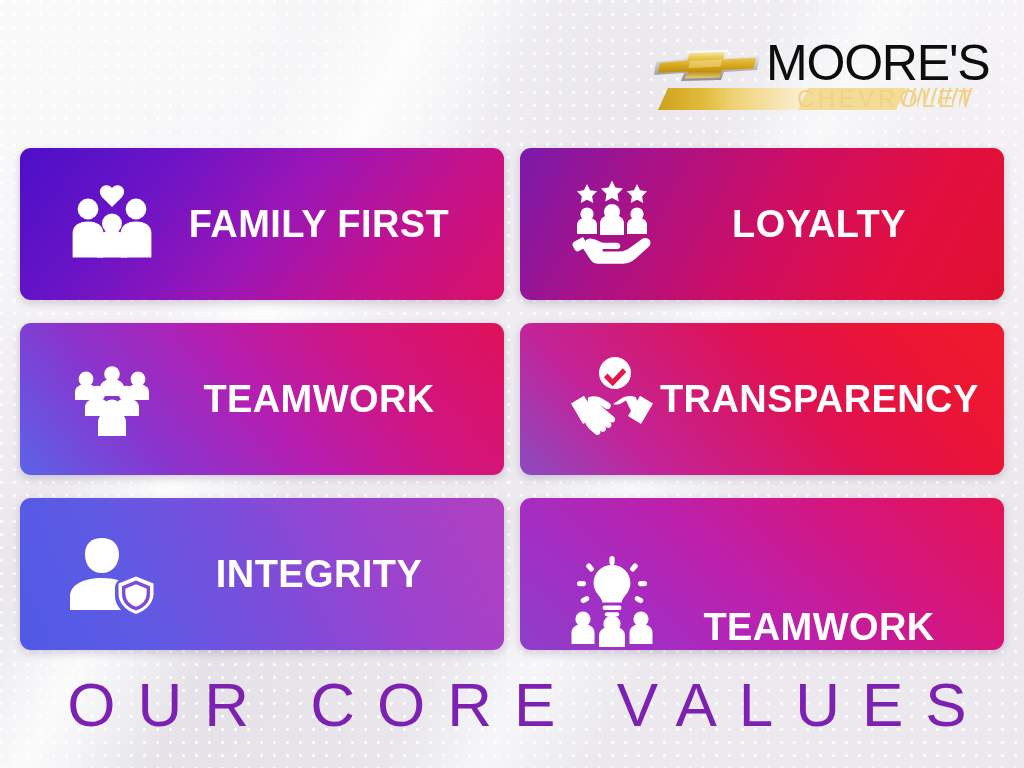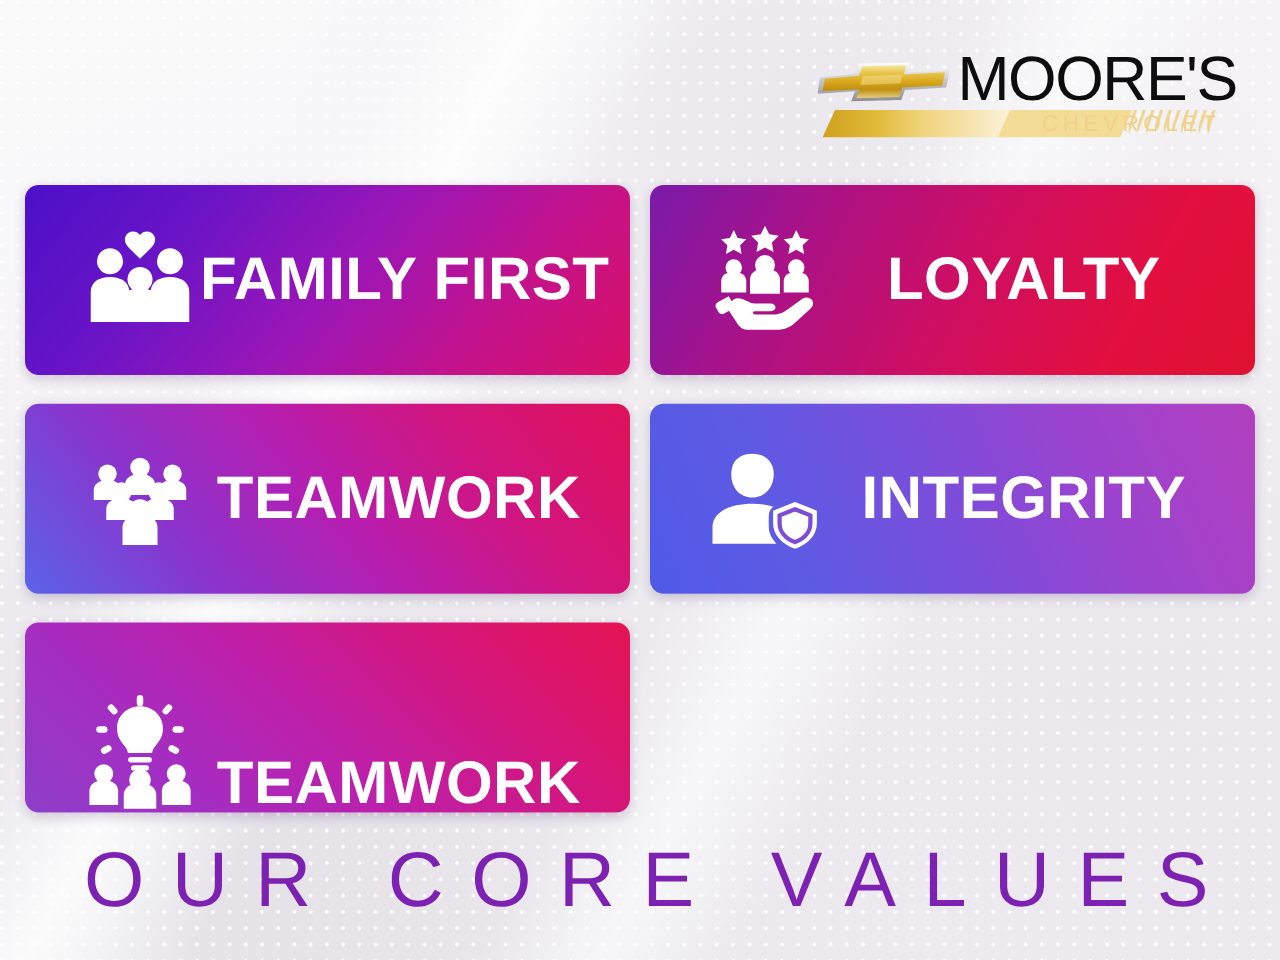--- a/index.html
+++ b/index.html
@@ -59,21 +59,21 @@
     position:absolute; left:118px; top:6px;
     font-size:50px; font-weight:normal; color:#0d0d0d;
     letter-spacing:-1.2px; line-height:54px;
     white-space:nowrap;
   }
   .logo-swoosh{
     position:absolute; left:10px; top:58px; width:318px; height:22px;
   }
   .logo-chevrolet{
     position:absolute; right:2px; top:56px;
-    font-size:18px; font-weight:normal; color:#f2d086;
+    font-size:24px; font-weight:normal; color:#f2d086;
     letter-spacing:3.6px; line-height:26px;
     white-space:nowrap;
   }
 
   
   .grid{
     position:absolute; left:20px; top:148px;
     width:984px; height:502px;
     display:grid;
     grid-template-columns:484px 484px;
@@ -93,21 +93,21 @@
     flex:0 0 auto;
     width:96px; height:96px;
     margin-left:44px;
     display:flex; align-items:center; justify-content:center;
   }
   .card-icon svg{ width:92px; height:92px; display:block; }
 
   .card-label{
     flex:1 1 auto;
     color:#ffffff;
-    font-size:48px; font-weight:bold;
+    font-size:38px; font-weight:bold;
     letter-spacing:.4px;
     line-height:46px;
     text-align:center;
     padding-right:26px;
     white-space:nowrap;
   }
 
   
   .g-family      { background:linear-gradient(128deg,#4b10c8 0%,#6b14c6 26%,#9c16b6 52%,#c4128c 76%,#d91166 100%); }
   .g-loyalty     { background:linear-gradient(118deg,#7a1aaa 0%,#a81289 24%,#cf0e62 52%,#e20f3f 78%,#e01030 100%); }
@@ -246,20 +246,33 @@
           <circle cx="61" cy="41" r="8.2"></circle>
             <path d="M49 63v-8.8c0-5.5 5.4-8.8 12-8.8s12 3.3 12 8.8V63z"></path>
 
           <circle cx="46" cy="56" r="9.6"></circle>
           <path d="M32 83V68.8C32 62.3 38.2 58.5 46 58.5s14 3.8 14 10.3V83z"></path>
         </svg>
       </div>
       <div class="card-label">TEAMWORK</div>
     </div>
 
+    <div class="card g-transparency">
+      <div class="card-icon">
+        <svg viewBox="0 0 92 92" xmlns="http://www.w3.org/2000/svg" fill="#ffffff">
+          <circle cx="49" cy="20" r="16"></circle>
+          <path d="M41.5 20.5l5.2 5.4 10-10.6 3.6 3.6-13.6 14.4-8.8-9z" fill="#e8154a"></path>
+          <path d="M5 50.5l13-7.8 12 20.4-13 7.8z"></path>
+          <path d="M87 50.5l-13-7.8-12 20.4 13 7.8z"></path>
+          <path d="M22 44.5c5.8-2.4 10.6-1.4 14.6 1.2l6.8 4.4c1.8 1.2 1.9 3.2.7 4.8-1.2 1.5-3.1 1.7-4.8.6l-6.1-3.9 14.6 12.2c1.7 1.4 1.8 3.3.6 4.7-1.2 1.4-3.1 1.5-4.7.2l-2.5-2 2.9 2.5c1.7 1.4 1.8 3.3.6 4.7-1.2 1.4-3.1 1.5-4.7.2l-3-2.5 1.8 1.6c1.6 1.4 1.7 3.2.5 4.6-1.2 1.3-3 1.4-4.6.1l-2.3-1.9.9.8c1.5 1.3 1.6 3 .5 4.2-1.1 1.3-2.8 1.4-4.3.2l-4.4-3.7c-2.4-2-4.3-4.4-5.8-7.3z"></path>
+          <path d="M70 44.5c-5.8-2.4-10.9-1.5-15 1.3L47 51c3.2 1.1 6 .4 8.7-1.1l4.3-2.4 9.6 20.1c1.5-2.9 2.6-5.2 5-7.2z"></path>
+        </svg>
+      </div>
+      <div class="card-label">TRANSPARENCY</div>
+    </div>
 
     <div class="card g-integrity">
       <div class="card-icon">
         <svg viewBox="0 0 92 92" xmlns="http://www.w3.org/2000/svg" fill="#ffffff">
           <path d="M36 10c10.4 0 17 6.6 17 16.4S46.4 45 36 45 19 37.2 19 26.4 25.6 10 36 10z"></path>
           <path d="M4 82V68.5C4 57 17.3 50 36 50c6.2 0 11.8.8 16.6 2.3-2.3 2-3.6 4.6-3.6 7.7v7.6c0 5.9 2.4 10.4 6.2 14.4z"></path>
           <path d="M70 48.5l17.5 7v10.2c0 9.4-7.3 16.6-17.5 20.3-10.2-3.7-17.5-10.9-17.5-20.3V55.5z"></path>
           <path d="M70 54.4l12.3 4.9v6.6c0 6.8-5.2 12-12.3 14.8-7.1-2.8-12.3-8-12.3-14.8v-6.6z" fill="none" stroke="#7e4bd4" stroke-width="3.4"></path>
         </svg>
       </div>

